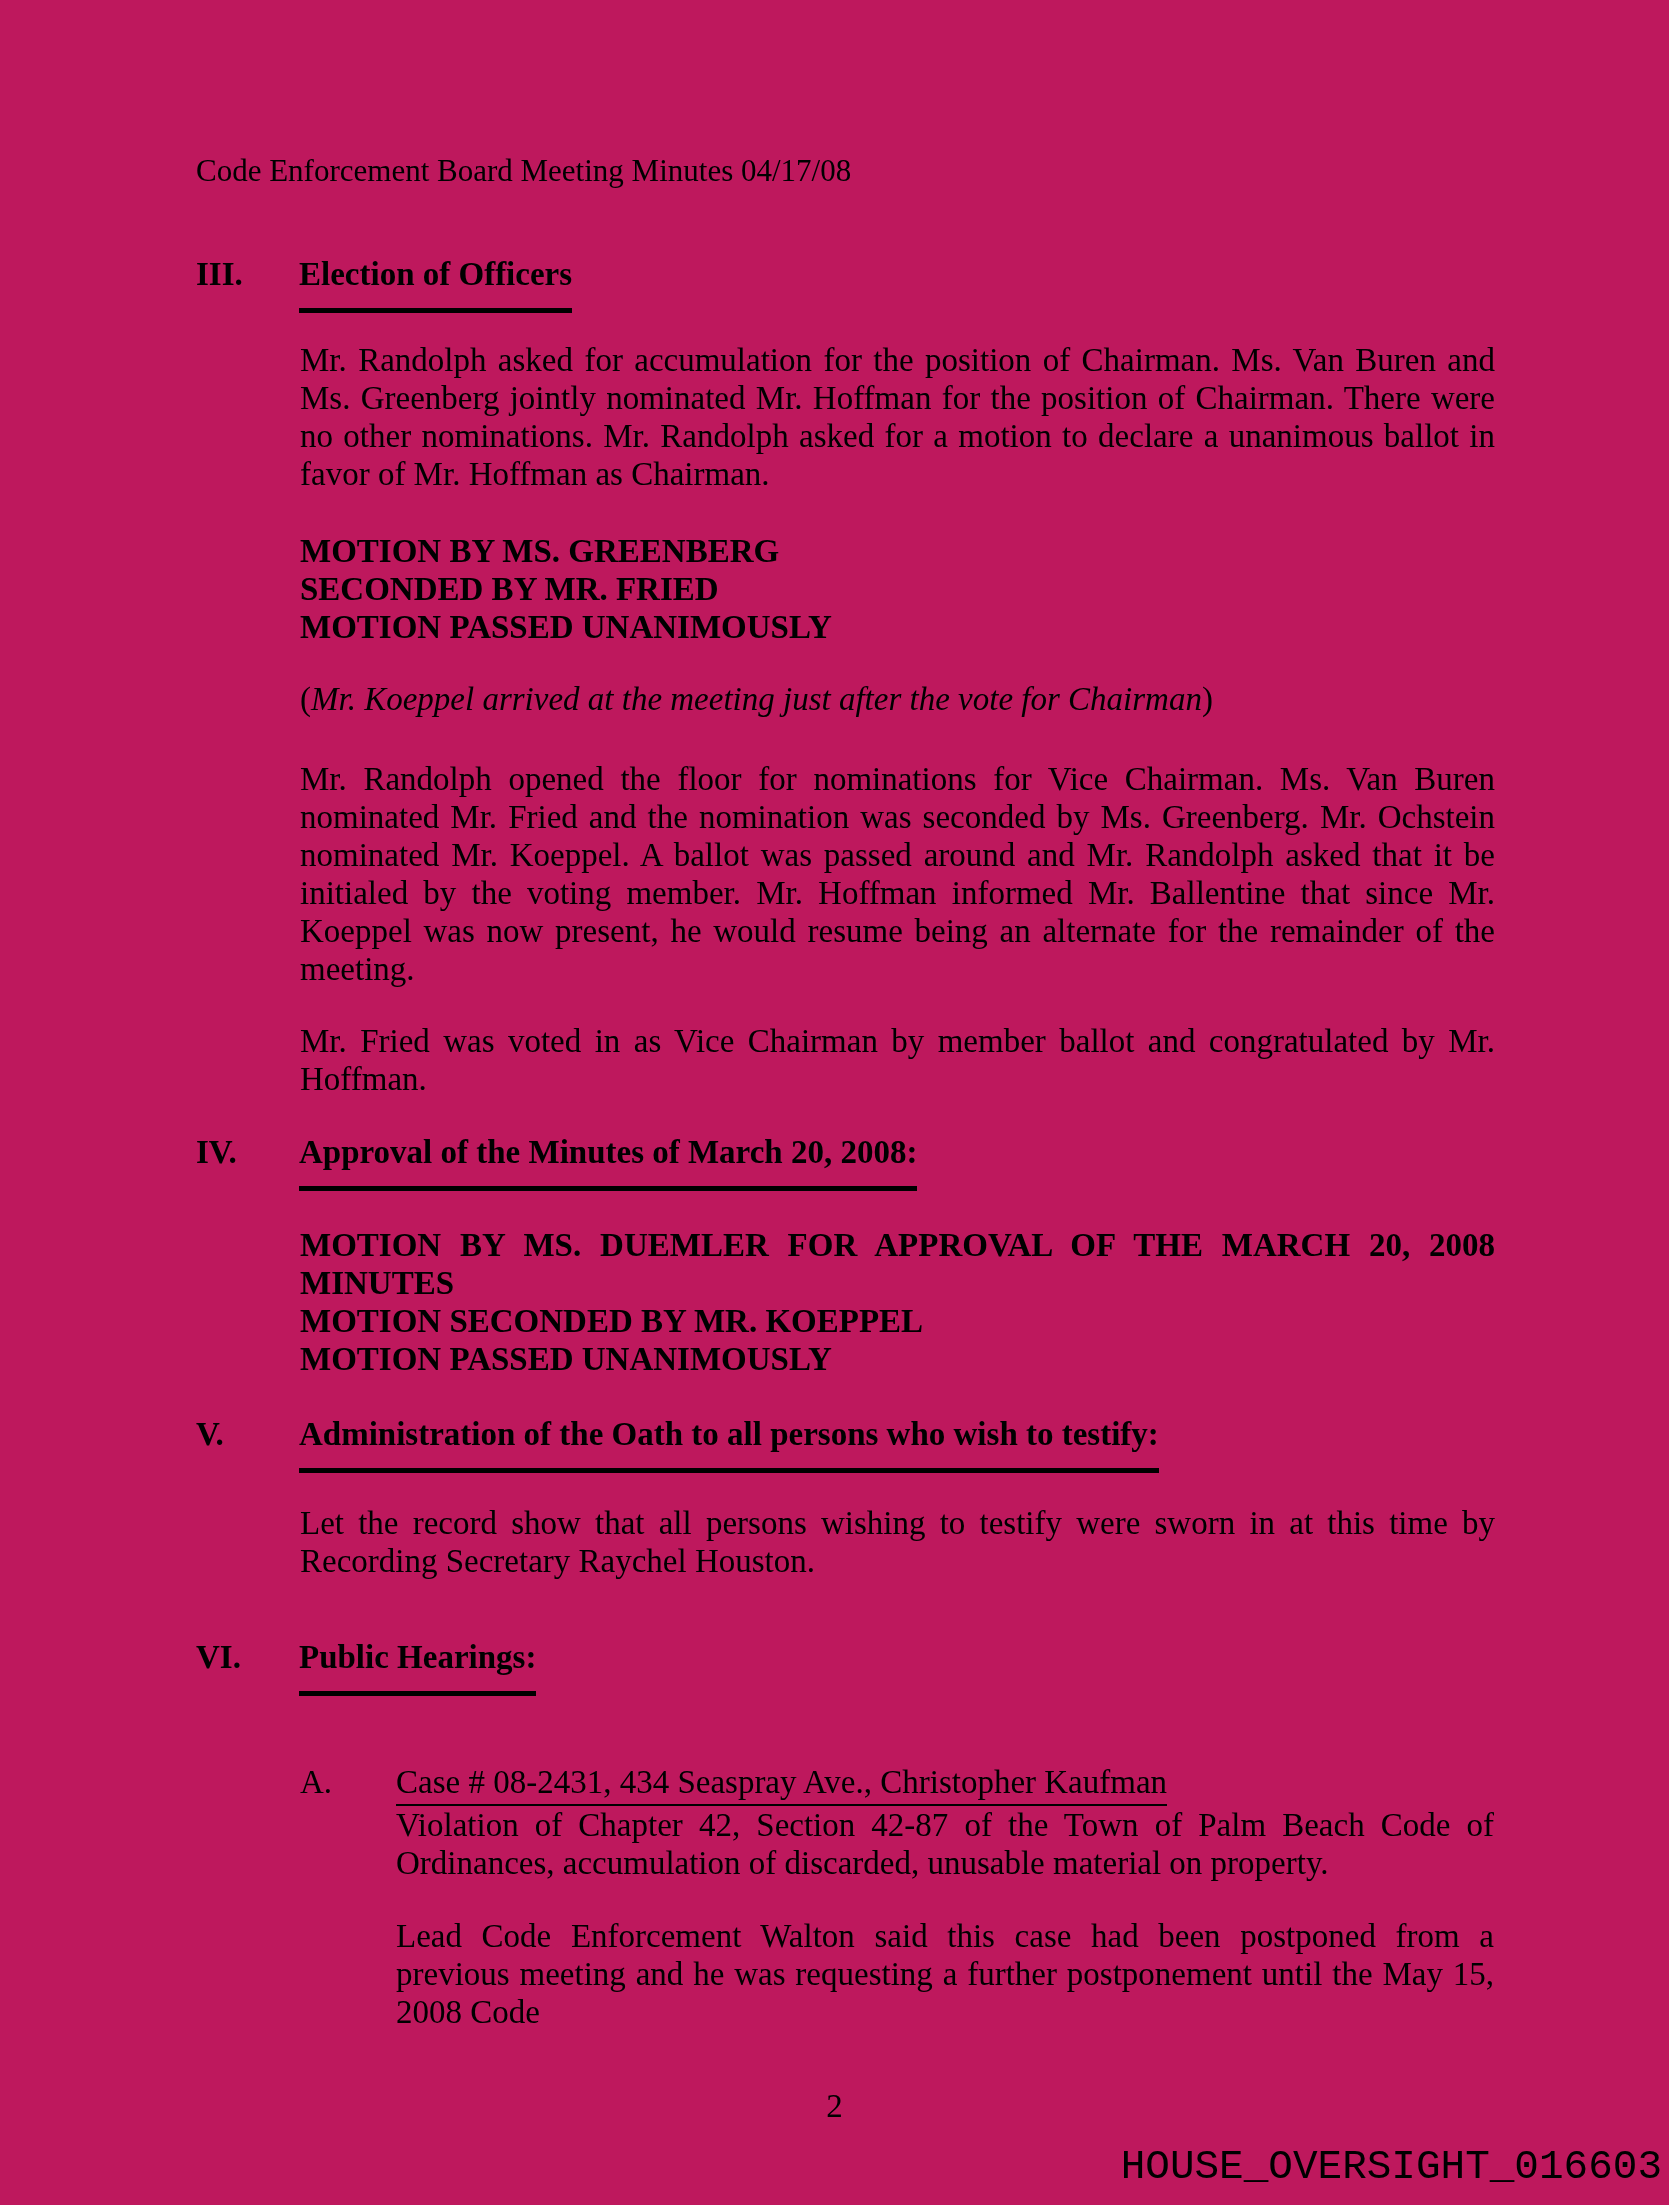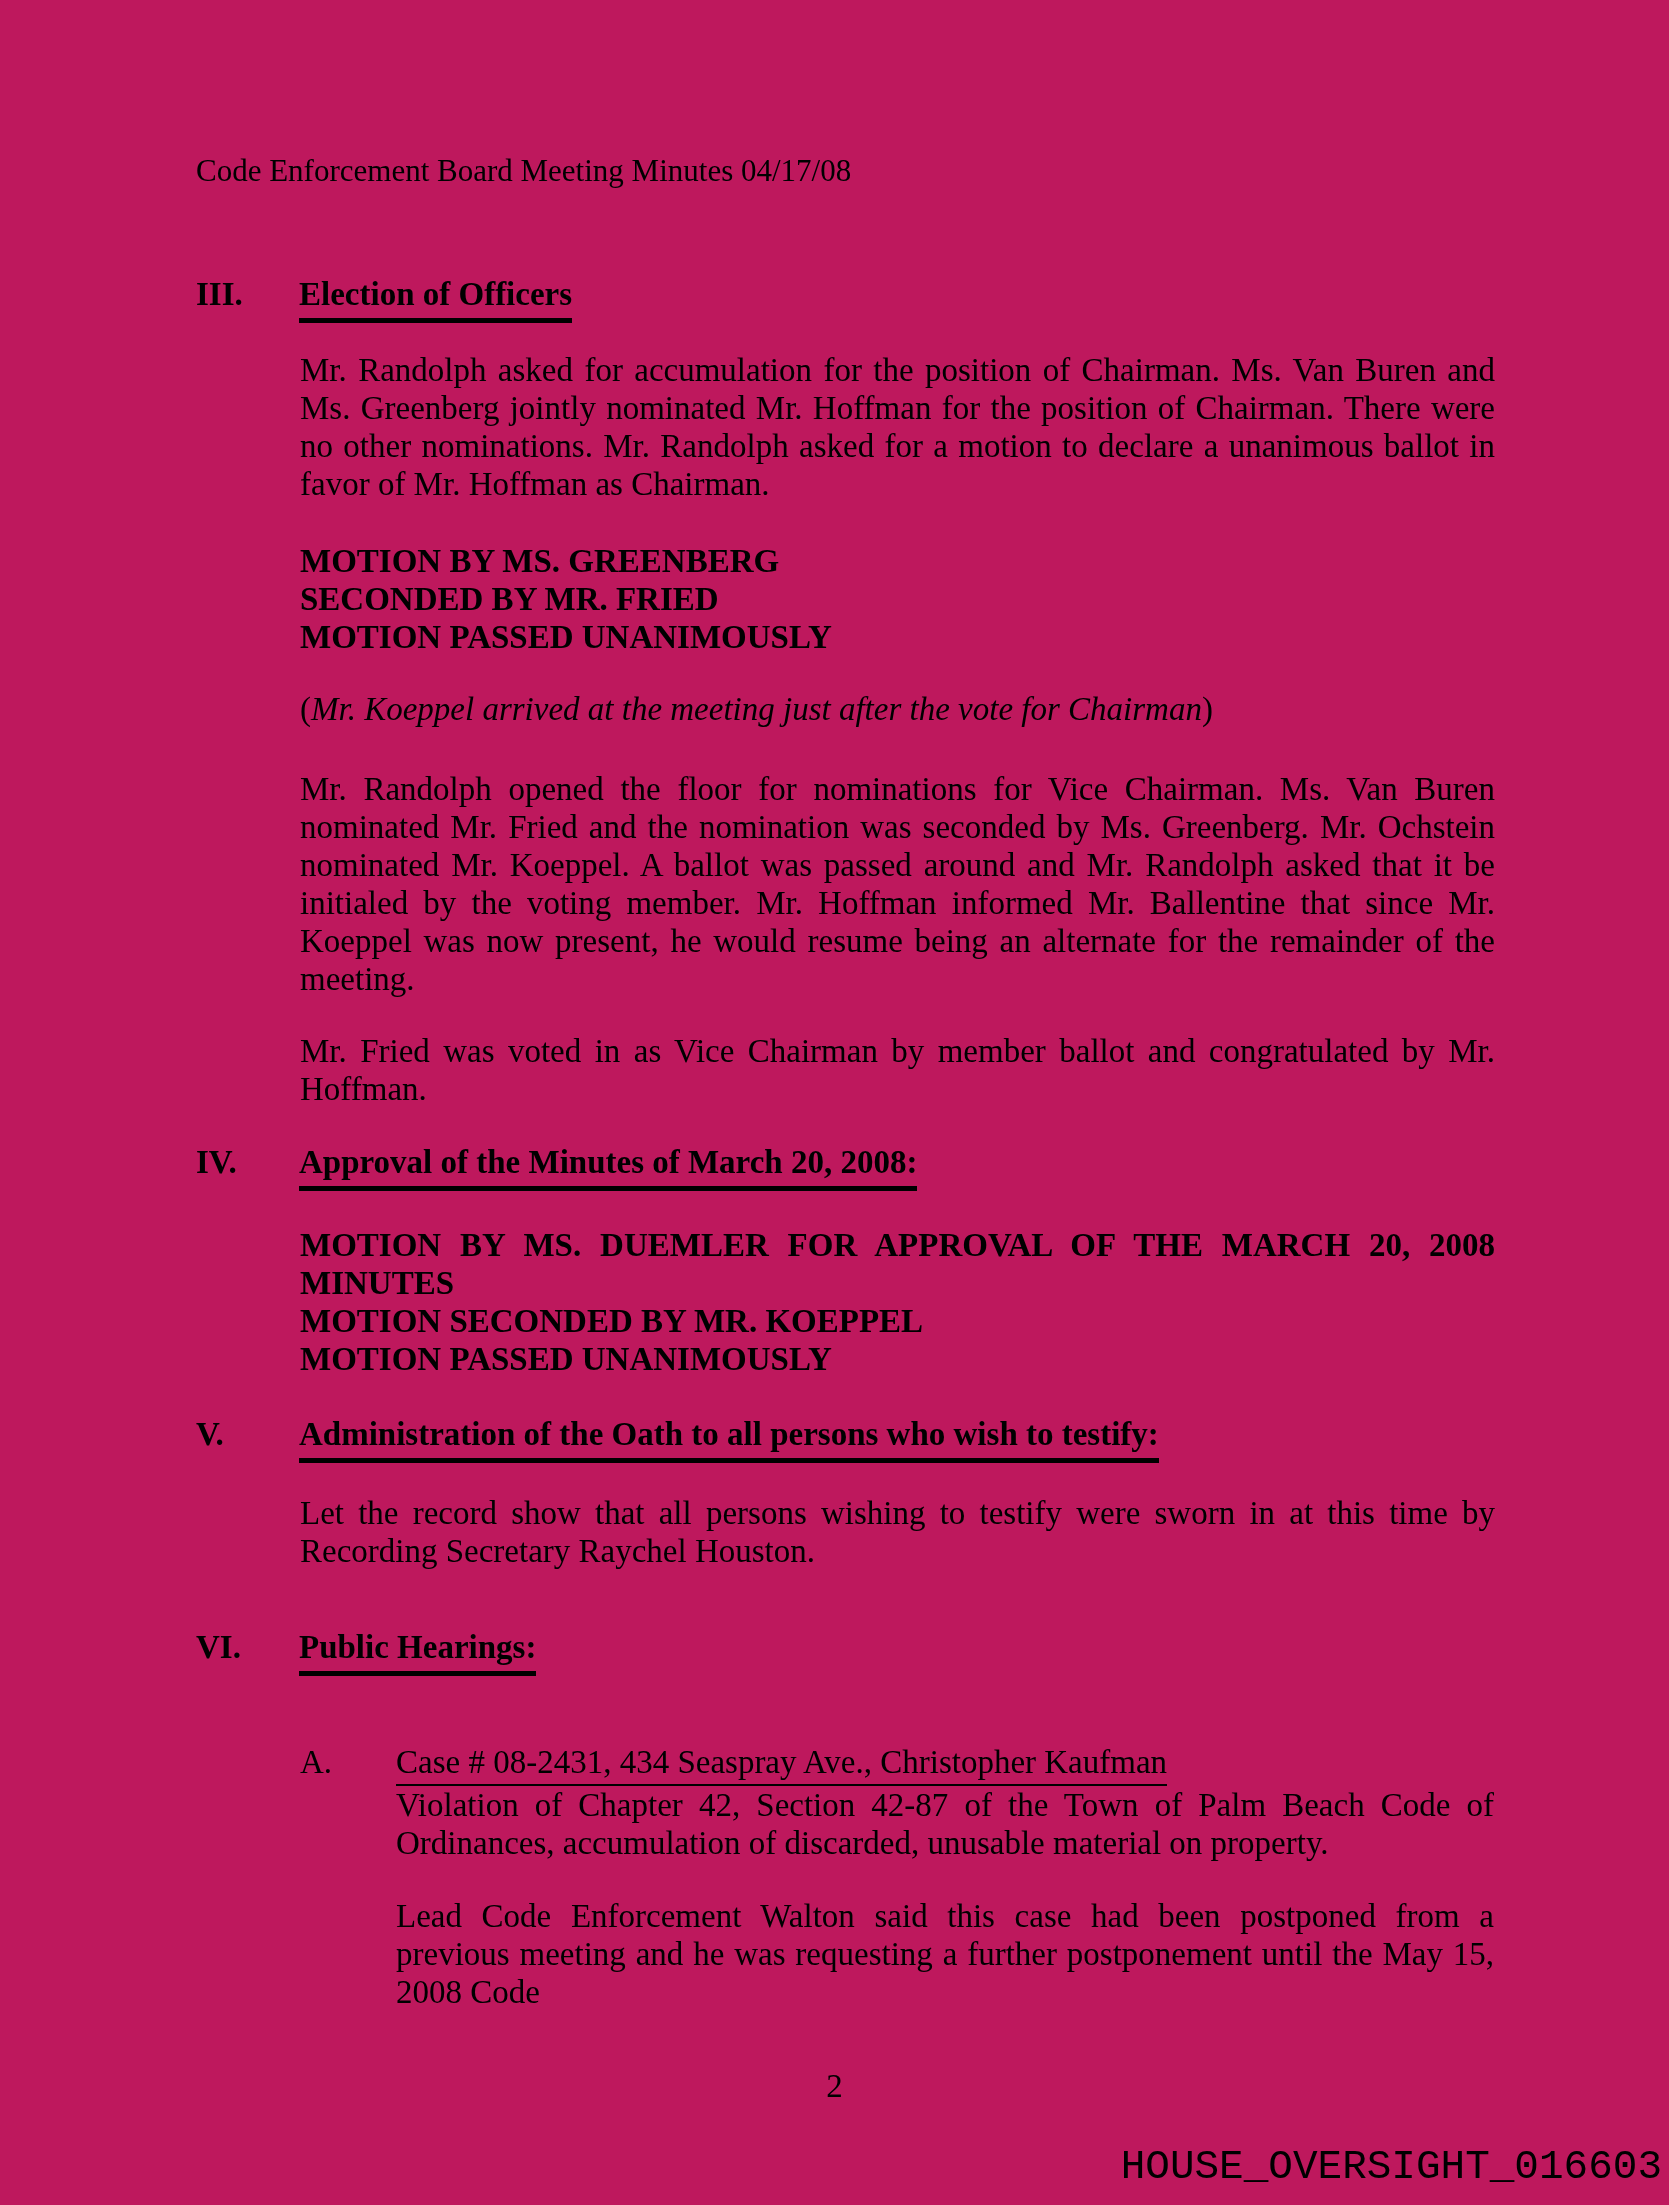--- a/index.html
+++ b/index.html
@@ -18,39 +18,39 @@
     overflow: hidden;
   }
   .doc-header { margin-left: 196px; font-size: 31px; }
 
   .sec-row { display: flex; margin-left: 196px; }
   .sec-num { width: 103px; font-weight: bold; flex: 0 0 103px; }
   .sec-heading {
     display: inline-block;
     font-weight: bold;
     border-bottom: 5.2px solid #000;
-    padding-bottom: 5px;
+    padding-bottom: 15px;
   }
 
   .body-block { margin-left: 300px; width: 1195px; }
   .line { white-space: normal; }
   .jl { text-align: justify; text-align-last: justify; }
   .bold { font-weight: bold; }
   .aside-text { font-style: italic; margin-top: 48px; }
 
   .item-row { display: flex; margin-left: 300px; width: 1195px; }
   .item-label { width: 96px; flex: 0 0 96px; }
   .item-content { width: 1098px; }
   .item-title {
     display: inline-block;
     border-bottom: 2.6px solid #000;
     padding-bottom: 2.6px;
   }
 
-  .m-iii-row   { margin-top: 85px; }
+  .m-iii-row   { margin-top: 65px; }
   .m-p1        { margin-top: 28px; }
   .m-motion1   { margin-top: 39px; }
   .m-aside     { margin-top: 34px; }
   .m-p2        { margin-top: 42px; }
   .m-p3        { margin-top: 34px; }
   .m-iv-row    { margin-top: 35px; }
   .m-motion2   { margin-top: 35px; }
   .m-v-row     { margin-top: 37px; }
   .m-oath      { margin-top: 31px; }
   .m-vi-row    { margin-top: 58px; }

